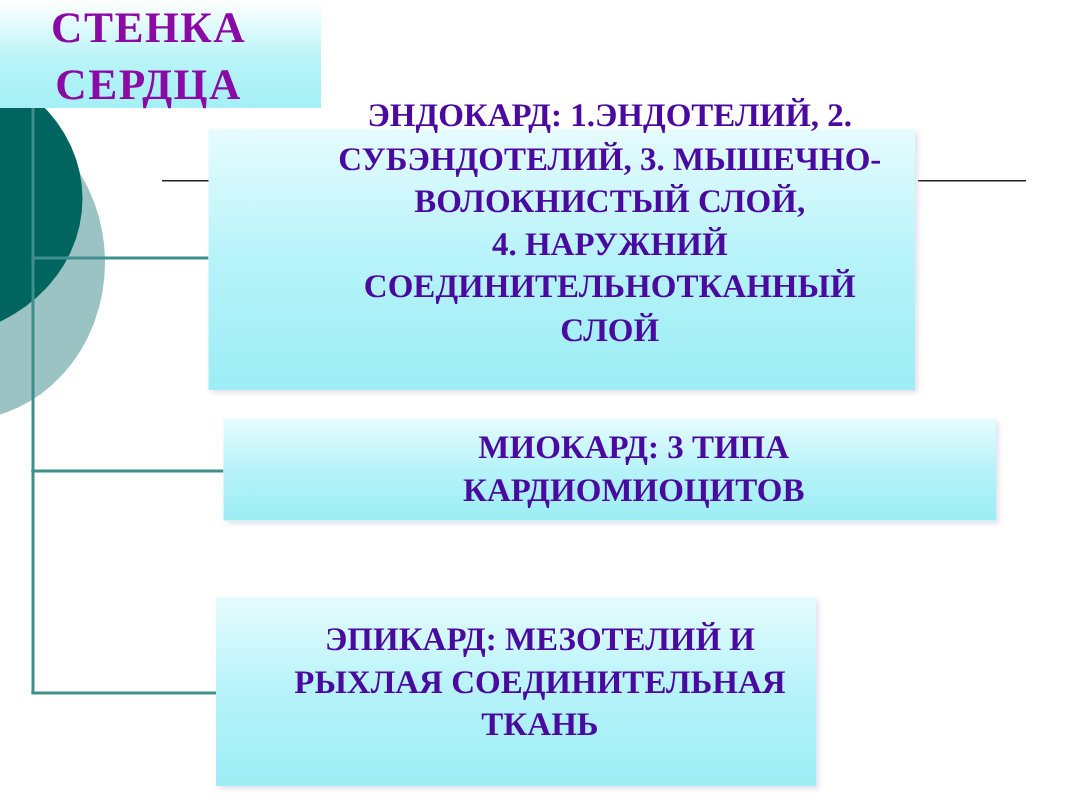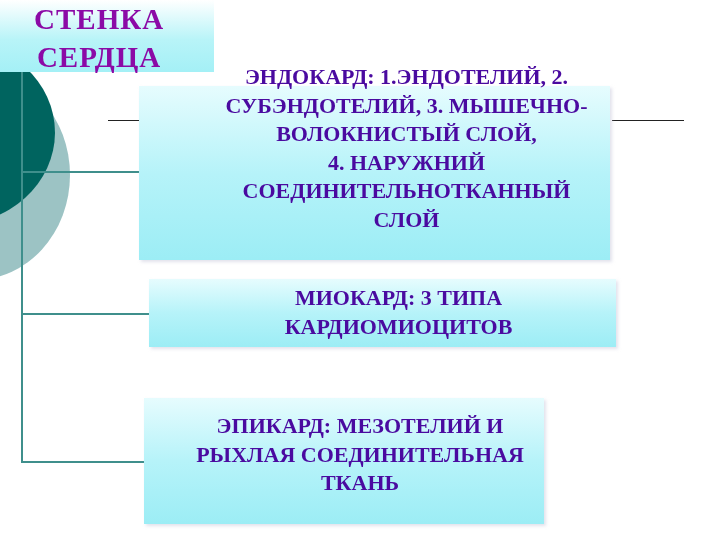--- a/index.html
+++ b/index.html
@@ -105,21 +105,21 @@
 <div class="connector" style="left:612px; top:120px; width:72px;"></div>
 
 <div class="box" style="left:139px; top:86px; width:471px; height:174px;"></div>
 <div class="box-text" style="left:139px; width:471px; top:63px;">ЭНДОКАРД: 1.ЭНДОТЕЛИЙ, 2.
 СУБЭНДОТЕЛИЙ,  3. МЫШЕЧНО-
 ВОЛОКНИСТЫЙ СЛОЙ,
 4. НАРУЖНИЙ
 СОЕДИНИТЕЛЬНОТКАННЫЙ
 СЛОЙ</div>
 
-<div class="box" style="left:149px; top:279px; width:467px; height:68px;">
+<div class="box" style="left:149px; top:279px; width:467px; height:68px;padding-left:48px;">
   <div class="box-text" style="top:5px;">МИОКАРД: 3 ТИПА
 КАРДИОМИОЦИТОВ</div>
 </div>
 
 <div class="box" style="left:144px; top:398px; width:400px; height:126px;">
   <div class="box-text" style="top:14px;">ЭПИКАРД: МЕЗОТЕЛИЙ И
 РЫХЛАЯ СОЕДИНИТЕЛЬНАЯ
 ТКАНЬ</div>
 </div>
 

